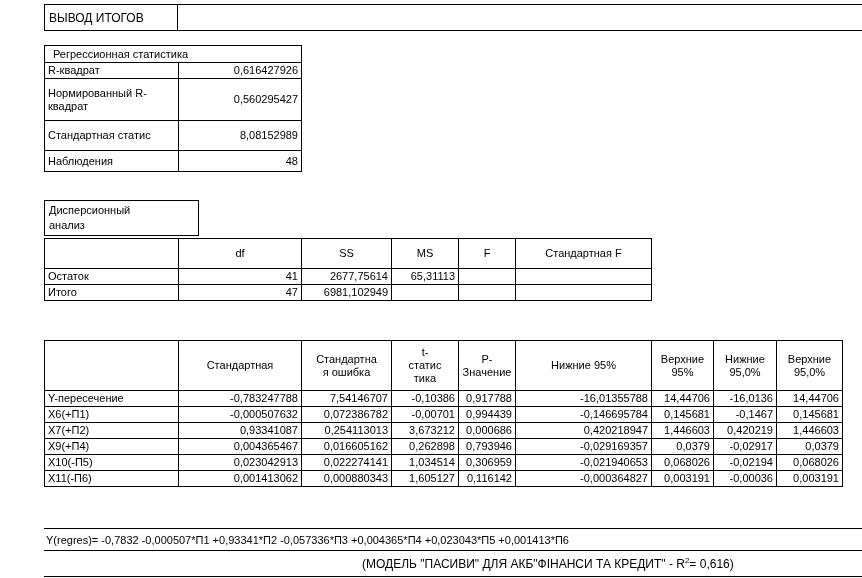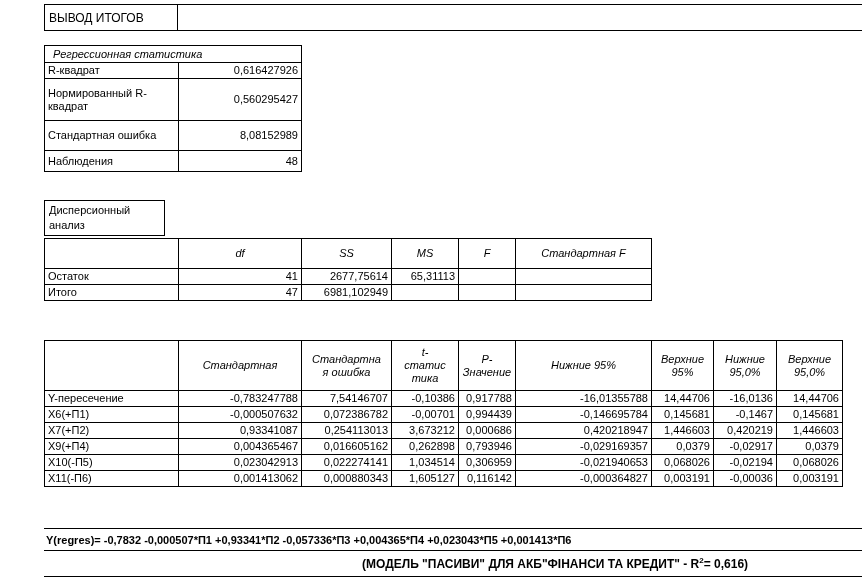--- a/index.html
+++ b/index.html
@@ -17,32 +17,32 @@
   .tbl td {
     border: 1px solid #000;
     padding: 0 3px;
     vertical-align: middle;
     overflow: hidden;
     font-size: 11px;
     line-height: 13px;
   }
   .num { text-align: right; white-space: nowrap; }
   .ctr { text-align: center; }
-  .it  { font-style: italic; }
+  .it  { }
   .pre { white-space: pre-line; }
-  .bold { font-weight: bold; text-align: right; }
+  .bold { font-weight: normal; text-align: right; }
   .title-cell {
     width: 134px; height: 100%;
     border-left: 1px solid #000; border-right: 1px solid #000;
     display: flex; align-items: center;
     padding: 0 4px; box-sizing: border-box;
     font-size: 12px;
   }
   .anova-title-box {
-    left: 0; top: 200px; width: 121px; height: 36px;
+    left: 0; top: 200px; width: 155px; height: 36px;
     border: 1px solid #000; box-sizing: border-box;
     padding: 2px 4px;
     line-height: 15px;
     white-space: pre-line;
   }
   .equation-row {
     left: 0; top: 528px; width: 862px; height: 23px;
     border-top: 1px solid #000; border-bottom: 1px solid #000;
     box-sizing: border-box;
     display: flex; align-items: center;
@@ -75,21 +75,21 @@
       </tr>
       <tr style="height:16px">
         <td>R-квадрат</td>
         <td class="num">0,616427926</td>
       </tr>
       <tr style="height:42px">
         <td>Нормированный R-квадрат</td>
         <td class="num">0,560295427</td>
       </tr>
       <tr style="height:30px">
-        <td>Стандартная ошибка</td>
+        <td>Стандартная статис</td>
         <td class="num">8,08152989</td>
       </tr>
       <tr style="height:21px">
         <td>Наблюдения</td>
         <td class="num">48</td>
       </tr>
     </tbody>
   </table>
 
   <div class="abs anova-title-box">Дисперсионный

